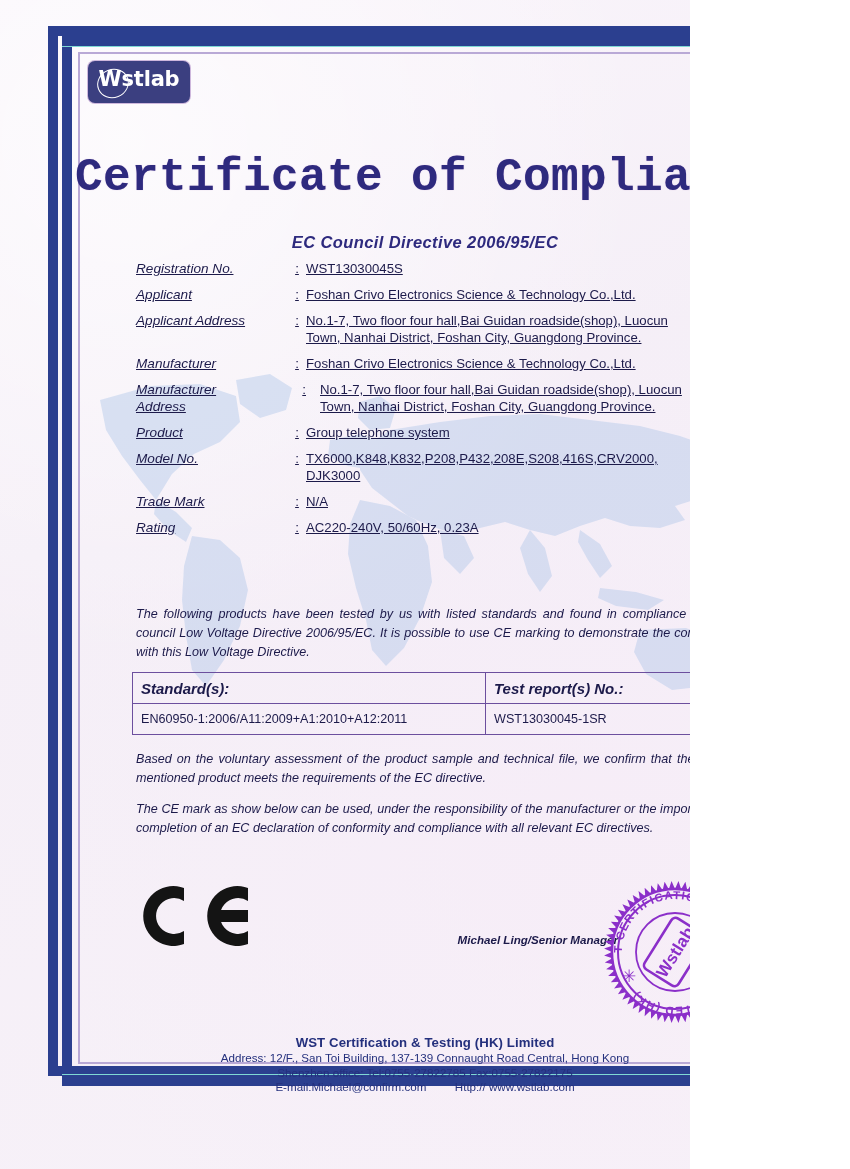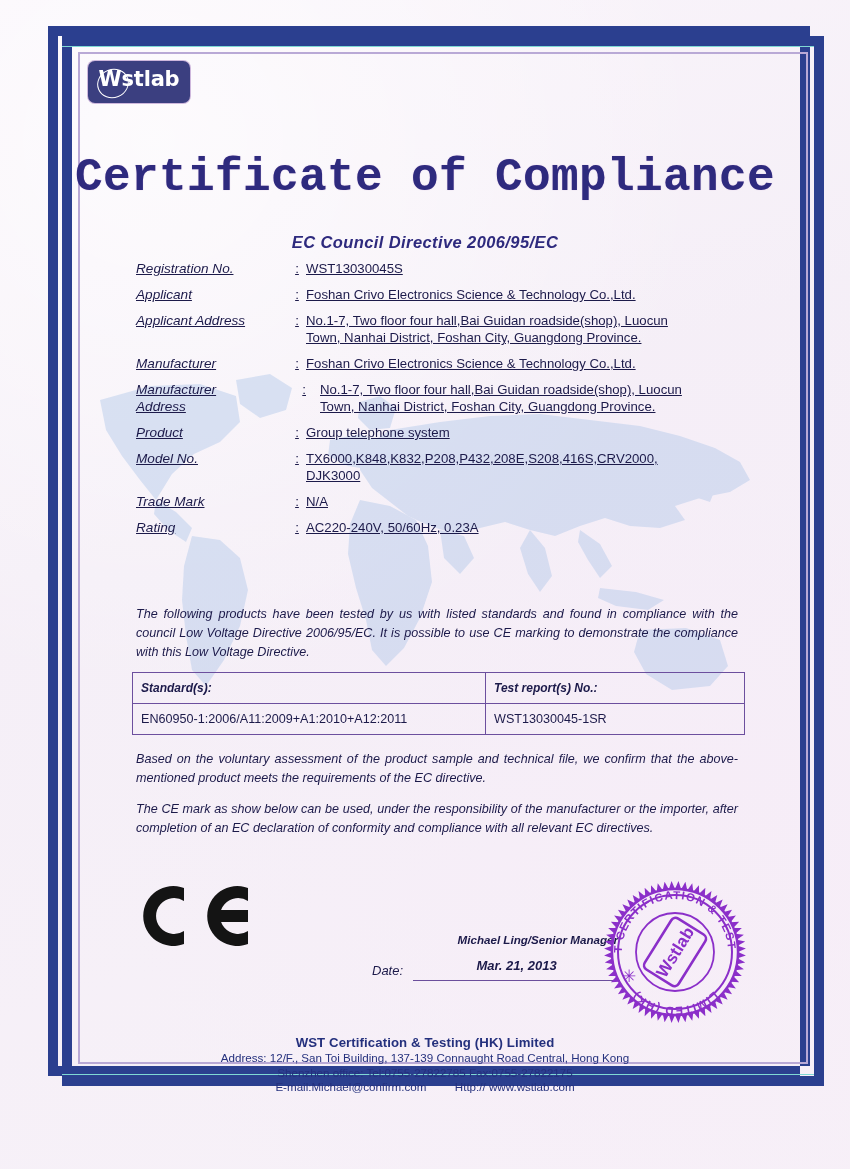--- a/index.html
+++ b/index.html
@@ -8,21 +8,21 @@
     width:850px;height:1169px;
     background:#ffffff;
     font-family:"Liberation Sans", sans-serif;
     overflow:hidden;
     position:relative;
   }
 
   
   #page{
     position:absolute;inset:0;
-    width:850px;height:1169px;
+    width:690px;height:1169px;
     background:#e5e5e5;
     overflow:hidden;
   }
 
   
   #paper-grain{
     position:absolute;inset:0;
     background:
       radial-gradient(circle at 18% 12%, rgba(255,255,255,.65) 0%, rgba(255,255,255,0) 45%),
       radial-gradient(circle at 85% 70%, rgba(246,236,247,.8) 0%, rgba(255,255,255,0) 55%),
@@ -125,21 +125,21 @@
     border-collapse:collapse;
     background:transparent;
     font-size:12.6px;color:#1c1a4a;
   }
   #std-table td{
     border:1px solid #6c4f9e;
     padding:5px 8px;
     height:20px;
     vertical-align:middle;
   }
-  #std-table .hdr{font-weight:bold;font-style:italic;font-size:12px;}
+  #std-table .hdr{font-weight:bold;font-style:italic;font-size:15px;}
   #std-table .c1{width:336px;}
 
   
   #ce-mark{position:absolute;left:138px;top:878px;width:116px;height:76px;}
 
   
   #sig-block{position:absolute;left:330px;top:930px;width:290px;}
   .sig-row{display:flex;align-items:flex-end;}
   .sig-label{
     font-style:italic;font-weight:normal;font-size:13px;color:#1c1a4a;
@@ -334,24 +334,20 @@
     <svg id="ce-mark" viewBox="0 0 116 76">
 
       <path d="M46,10 A30,30 0 1 0 46,66 L46,53 A18,18 0 1 1 46,23 Z" fill="#141414"></path>
 
       <path d="M110,10 A30,30 0 1 0 110,66 L110,53 A18,18 0 1 1 110,23 Z" fill="#141414"></path>
       <rect x="82" y="32" width="28" height="12" fill="#141414"></rect>
     </svg>
 
     <div id="sig-block">
       <div id="signer-name">Michael Ling/Senior Manager</div>
-      <div id="date-row">
-        <div class="sig-label" style="padding-right:10px;">Date:</div>
-        <div id="date-value">Mar. 21, 2013</div>
-      </div>
     </div>
 
     <svg id="seal" viewBox="0 0 150 155">
       <defs>
         <path id="arcTop" d="M 22,80 A 53,53 0 0 1 128,80" fill="none"></path>
         <path id="arcBottom" d="M 130,80 A 55,55 0 0 1 20,80" fill="none"></path>
       </defs>
 
       <g fill="#8b2fc9">
         <g id="teeth">

